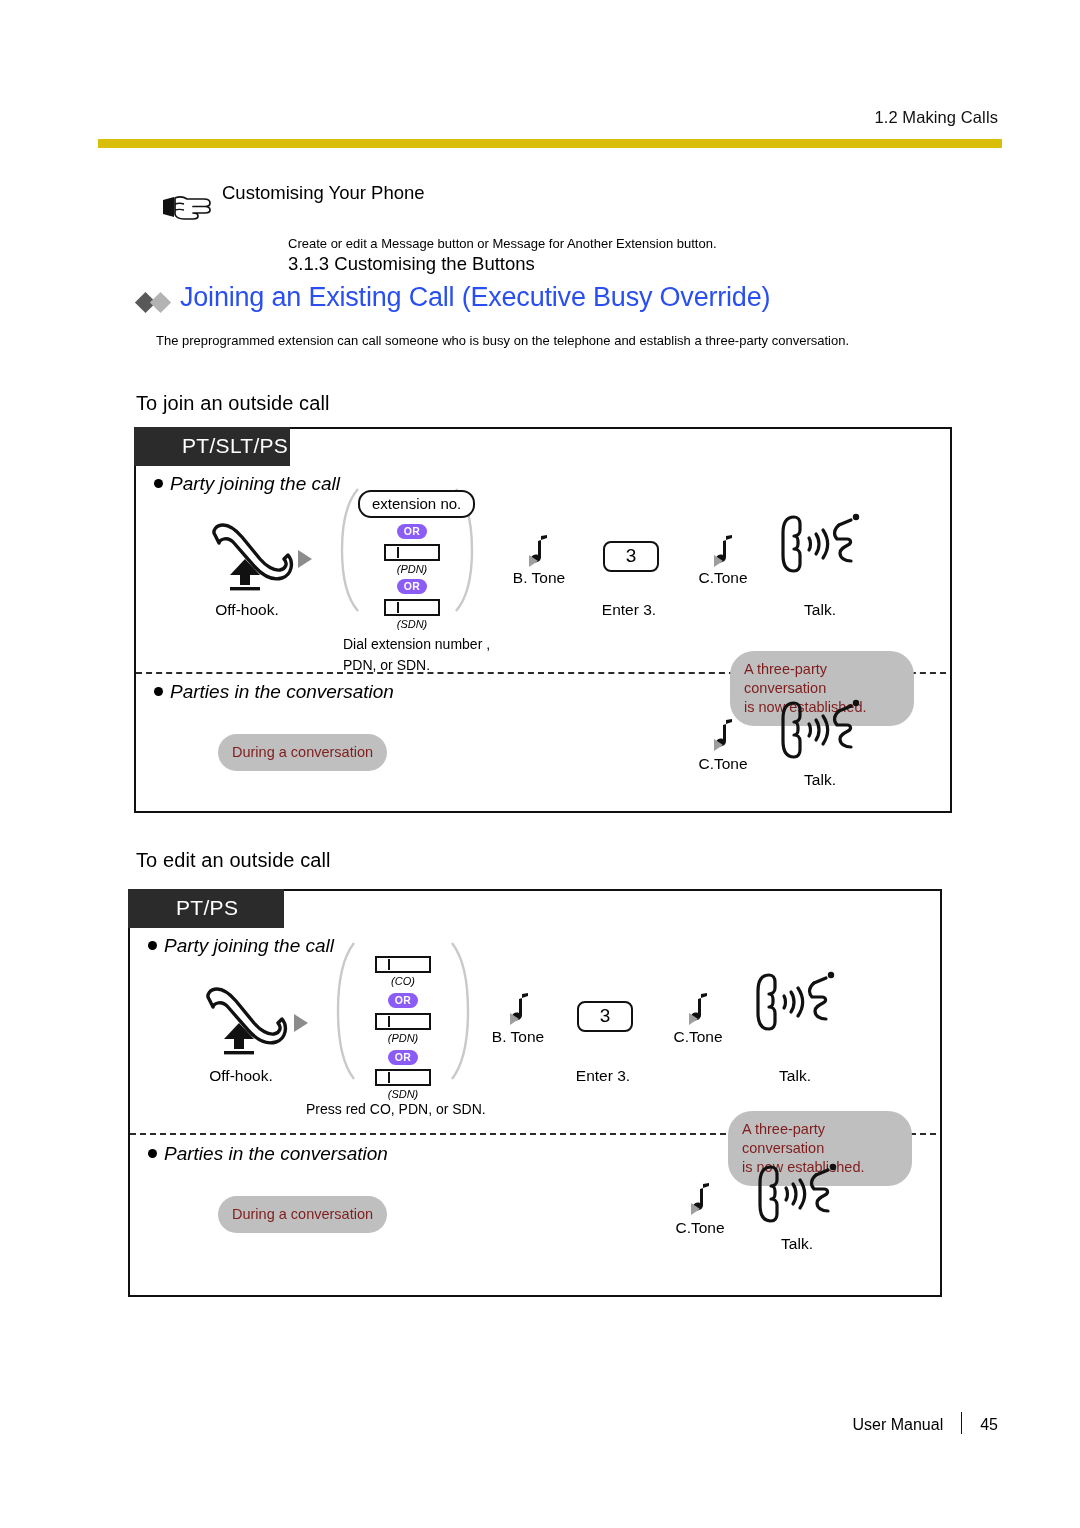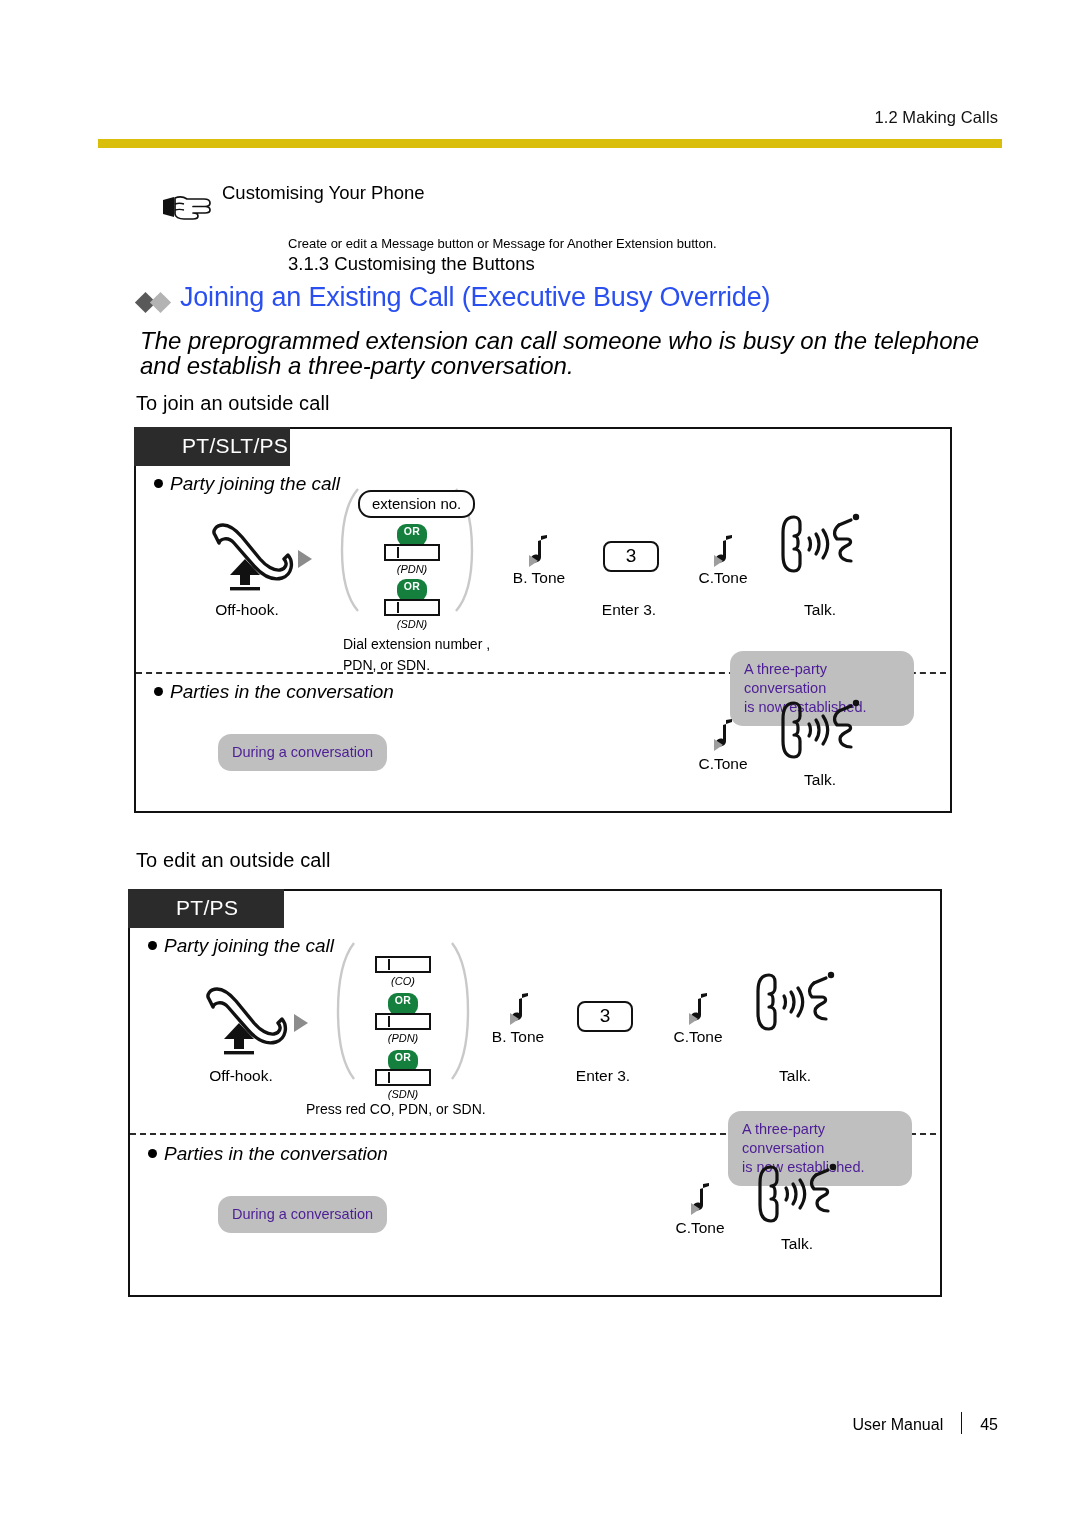--- a/index.html
+++ b/index.html
@@ -34,22 +34,22 @@
   .sect{position:absolute;left:136px;top:286px;width:900px;}
   .diamonds{position:absolute;left:0;top:6px;width:44px;height:22px;}
   .dia{position:absolute;width:15px;height:15px;transform:rotate(45deg);top:3px;}
   .dia.d1{left:2px;background:#595959;}
   .dia.d2{left:17px;background:#b3b3b3;}
   .sect-title{
     position:absolute;left:44px;top:-4px;
     font-size:27px;color:#2a4ff0;letter-spacing:-.2px;
   }
   .sect-body{
-    position:absolute;left:4px;top:42px;width:866px;
-    font-size:24px;line-height:25px;font-style:italic;
+    position:absolute;left:20px;top:42px;width:866px;
+    font-size:13px;line-height:25px;
   }
 
   
   .subhead{position:absolute;font-size:20px;letter-spacing:.1px;}
   .sub1{left:136px;top:392px;}
   .sub2{left:136px;top:849px;}
 
   
   .dbox{position:absolute;border:2px solid #111;background:#fff;}
   .dbox1{left:134px;top:427px;width:814px;height:382px;}
@@ -76,43 +76,43 @@
 
   .divider{
     position:absolute;height:0;border-top:2.5px dashed #2b2b2b;
   }
 
   .cap{position:absolute;font-size:15.5px;text-align:center;}
   .capL{position:absolute;font-size:14px;}
 
   
   .pill{
-    position:absolute;background:#bfbfbf;border-radius:13px;
-    font-size:14.5px;line-height:19px;color:#4c1d95;
+    position:absolute;background:#bfbfbf;border-radius:24px;
+    font-size:14.5px;line-height:19px;color:#7f1d1d;
     padding:9px 14px;
   }
 
   
   .keycap{
     position:absolute;border:2px solid #111;border-radius:8px;
     width:52px;height:27px;line-height:25px;text-align:center;
     font-size:19px;background:#fff;
   }
 
   
   .extbox{
     position:absolute;border:2px solid #111;border-radius:13px;
     padding:3px 12px 4px 12px;font-size:15px;background:#fff;
     white-space:nowrap;
   }
 
   
   .orbadge{
-    position:absolute;width:30px;height:22px;border-radius:9px;
-    background:#15803d;color:#fff;font-size:10.5px;font-weight:bold;
+    position:absolute;width:30px;height:15px;border-radius:9px;
+    background:#8b5cf6;color:#fff;font-size:10.5px;font-weight:bold;
     text-align:center;line-height:15px;letter-spacing:.5px;
   }
 
   
   .flexbtn{
     position:absolute;width:56px;height:17px;border:2px solid #111;
     background:#fff;box-sizing:border-box;
   }
   .flexbtn:before{
     content:"";position:absolute;left:1px;top:1px;

